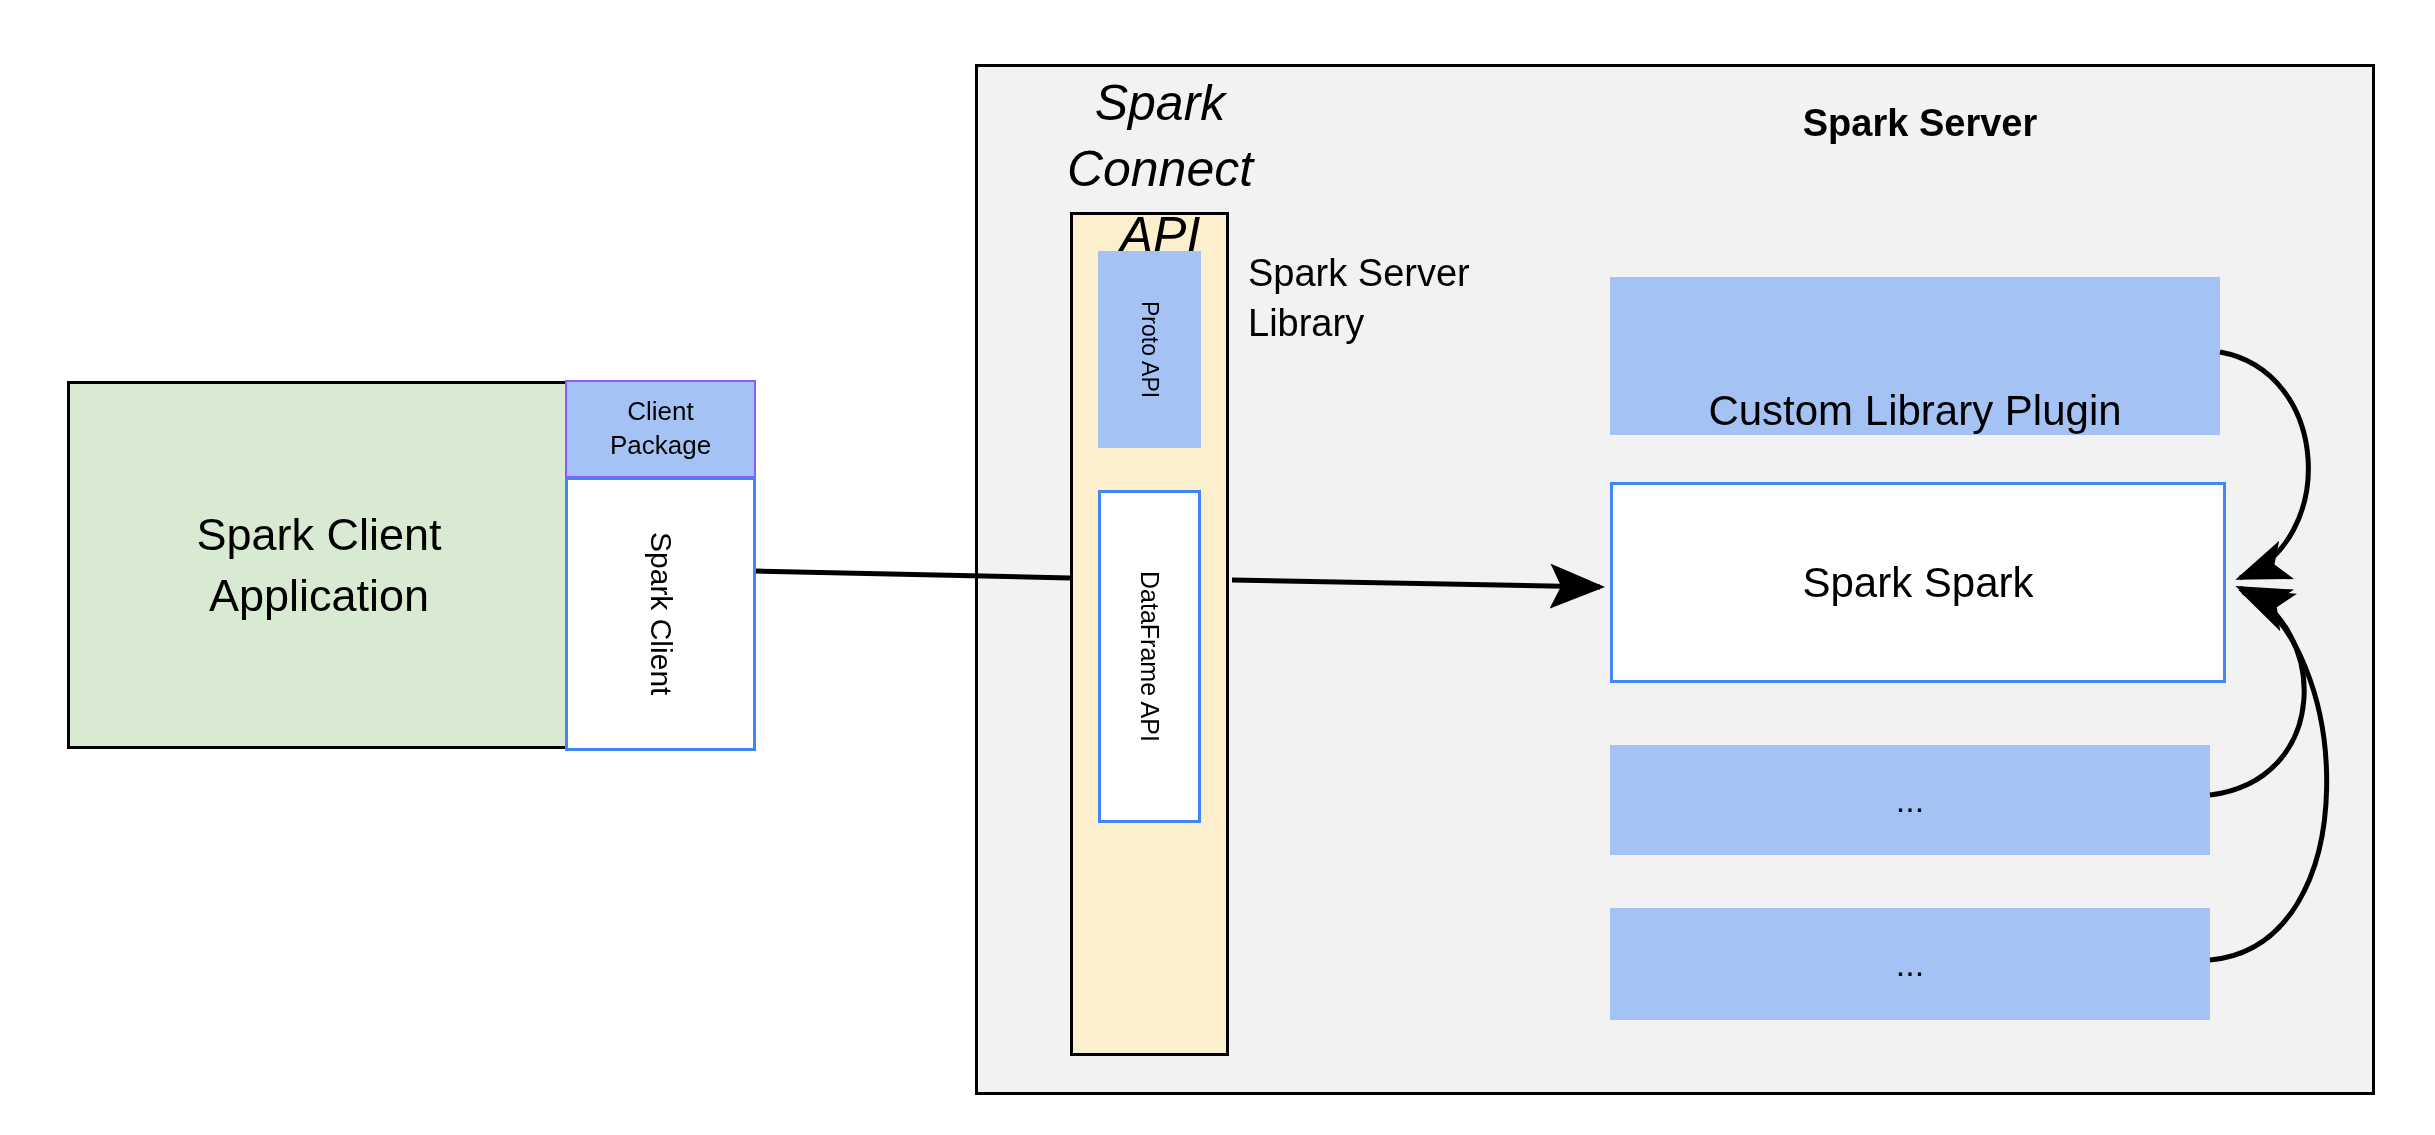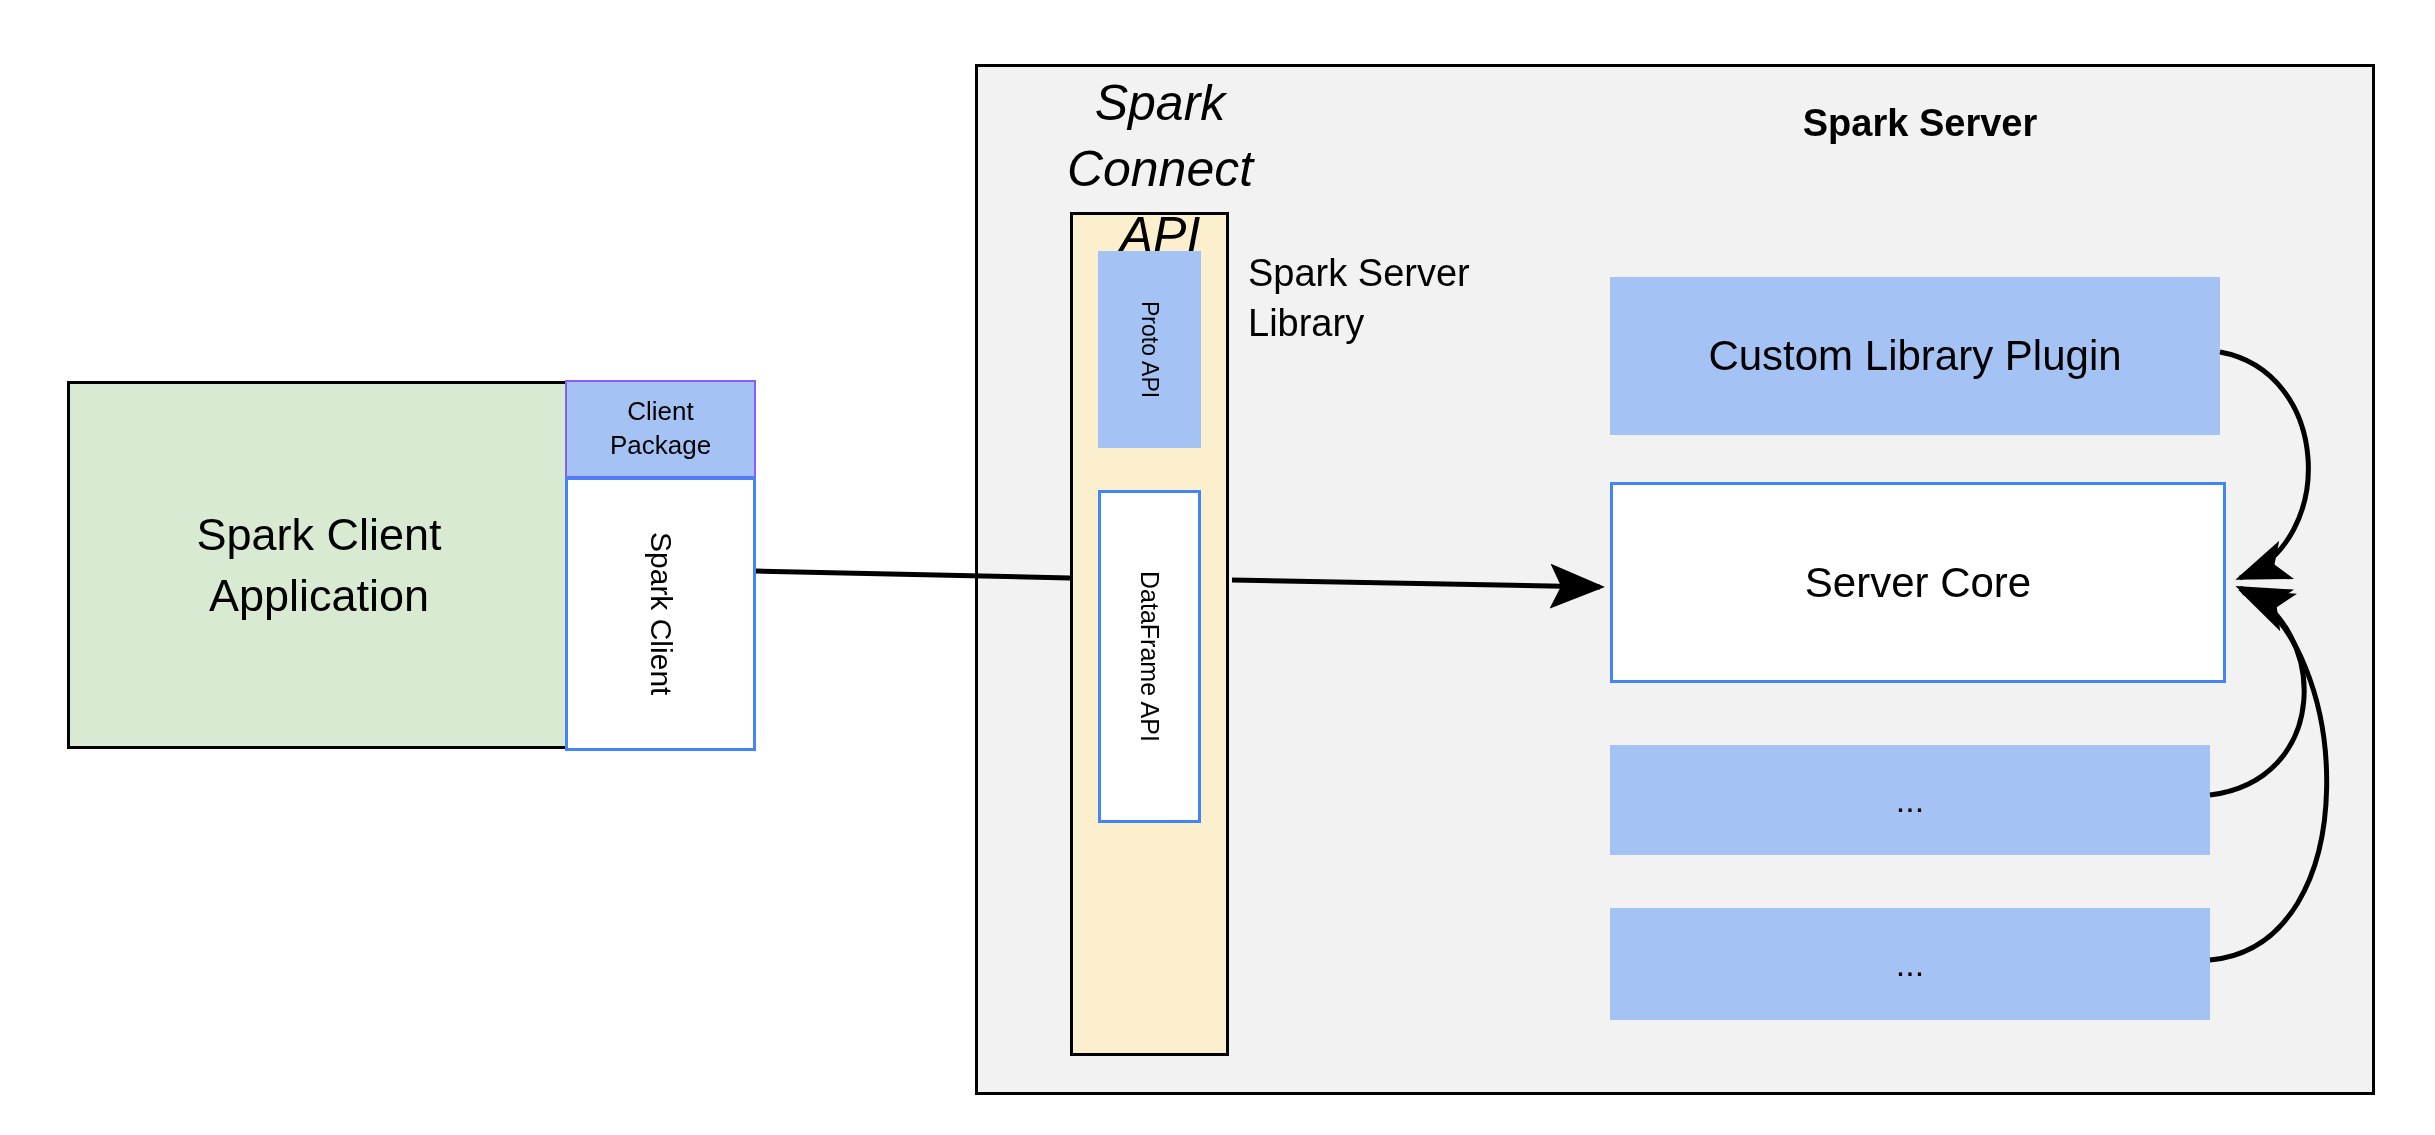--- a/index.html
+++ b/index.html
@@ -150,20 +150,21 @@
 
   
   #custom-library-plugin-box {
     left: 1610px;
     top: 277px;
     width: 610px;
     height: 158px;
     background: #a4c2f4;
     font-size: 42px;
     z-index: 3;
+    align-items: flex-end;
   }
   #spark-core-box {
     left: 1610px;
     top: 482px;
     width: 616px;
     height: 201px;
     background: #ffffff;
     border: 3px solid #4285f4;
     font-size: 42px;
     z-index: 3;
@@ -244,21 +245,21 @@
 
   <div class="box" id="dataframe-api-box">
     <span class="vert-text" id="dataframe-api-label">DataFrame API</span>
   </div>
 
   <div class="box" id="custom-library-plugin-box">
     <span>Custom Library Plugin</span>
   </div>
 
   <div class="box" id="spark-core-box">
-    <span>Server Core</span>
+    <span>Spark Spark</span>
   </div>
 
   <div class="box" id="ellipsis-box-1">
     <span>...</span>
   </div>
   <div class="box" id="ellipsis-box-2">
     <span>...</span>
   </div>
 
   <svg id="arrows-layer" viewBox="0 0 2435 1135">

